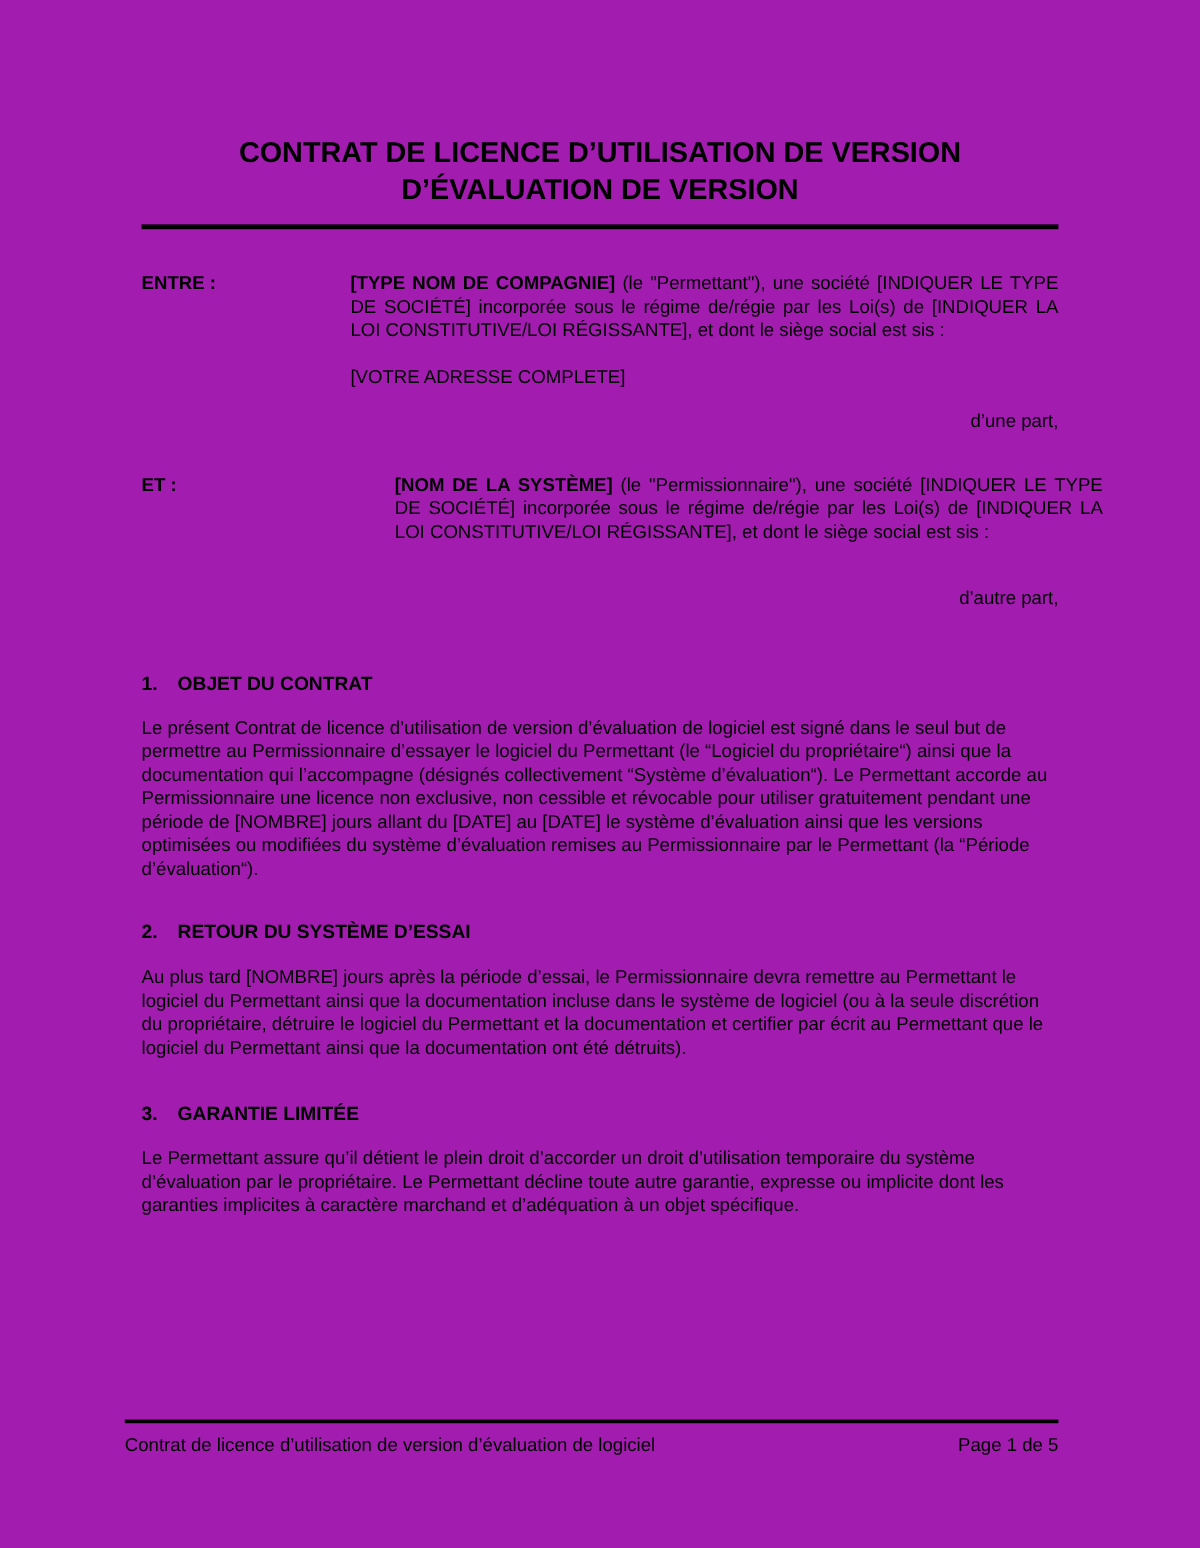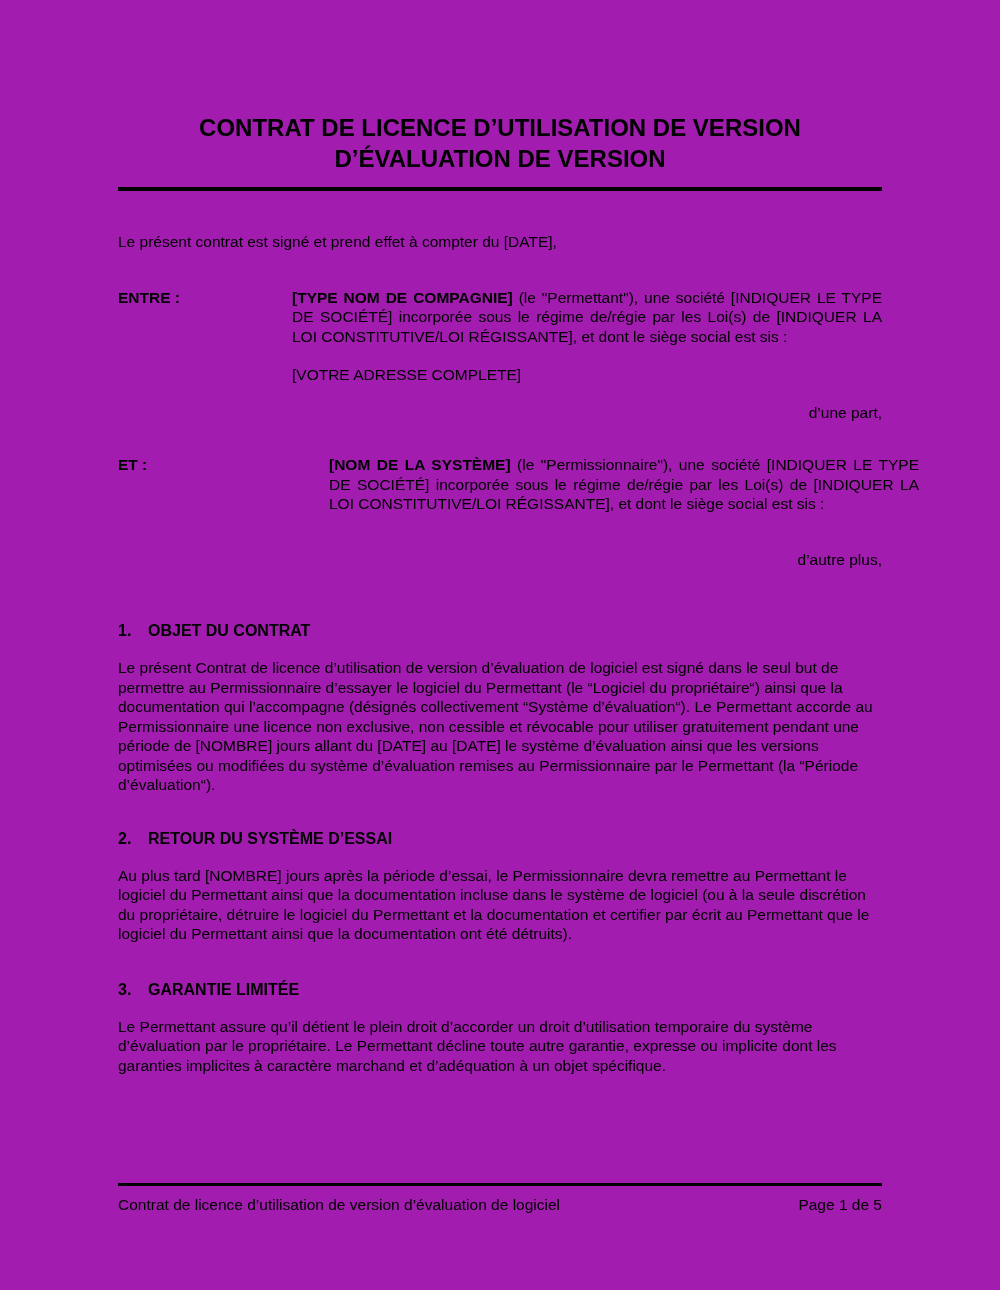--- a/index.html
+++ b/index.html
@@ -46,21 +46,21 @@
 
   .section-1 { margin-top: 52px; }
   .section-2 { margin-top: 34px; }
   .section-3 { margin-top: 36px; }
   .section-heading { display: flex; font-weight: bold; font-size: 16px; line-height: 20px; }
   .sec-num { width: 30px; flex: none; }
   .section-body { margin-top: 17px; text-align: left; }
 
   .footer {
     position: absolute;
-    left: 118px;
+    left: 104px;
     right: 118px;
     top: 1183px;
     border-top: 3px solid #000000;
     padding-top: 9px;
     display: flex;
     justify-content: space-between;
   }
 </style>
 </head>
 <body>
@@ -68,38 +68,37 @@
 <div class="page">
   <div class="content">
 
     <h1 class="doc-title">
       <span>CONTRAT DE LICENCE D’UTILISATION DE VERSION</span><br>
       <span>D’ÉVALUATION DE VERSION</span>
     </h1>
 
     <div class="title-rule"></div>
 
-    <p class="intro">Le présent contrat est signé et prend effet à compter du [DATE],</p>
 
     <div class="party party-first">
       <div class="party-label">ENTRE :</div>
       <div class="party-body">
         <p class="party-desc"><strong>[TYPE NOM DE COMPAGNIE]</strong><span> (le "Permettant"), une société [INDIQUER LE TYPE DE SOCIÉTÉ] incorporée sous le régime de/régie par les Loi(s) de [INDIQUER LA LOI CONSTITUTIVE/LOI RÉGISSANTE], et dont le siège social est sis :</span></p>
         <p class="party-address-1">[VOTRE ADRESSE COMPLETE]</p>
       </div>
     </div>
     <p class="part-note part-note-1">d’une part,</p>
 
     <div class="party party-second">
       <div class="party-label">ET :</div>
       <div class="party-body">
         <p class="party-desc"><strong>[NOM DE LA SYSTÈME]</strong><span> (le "Permissionnaire"), une société [INDIQUER LE TYPE DE SOCIÉTÉ] incorporée sous le régime de/régie par les Loi(s) de [INDIQUER LA LOI CONSTITUTIVE/LOI RÉGISSANTE], et dont le siège social est sis :</span></p>
       </div>
     </div>
-    <p class="part-note part-note-2">d’autre plus,</p>
+    <p class="part-note part-note-2">d’autre part,</p>
 
     <div class="section section-1">
       <h2 class="section-heading">
         <span class="sec-num">1.</span>
           <span>OBJET DU CONTRAT</span>
       </h2>
       <p class="section-body">Le présent Contrat de licence d’utilisation de version d’évaluation de logiciel est signé dans le seul but de permettre au Permissionnaire d’essayer le logiciel du Permettant (le “Logiciel du propriétaire“) ainsi que la documentation qui l’accompagne (désignés collectivement “Système d’évaluation“). Le Permettant accorde au Permissionnaire une licence non exclusive, non cessible et révocable pour utiliser gratuitement pendant une période de [NOMBRE] jours allant du [DATE] au [DATE] le système d’évaluation ainsi que les versions optimisées ou modifiées du système d’évaluation remises au Permissionnaire par le Permettant (la “Période d’évaluation“).</p>
     </div>
 
     <div class="section section-2">

